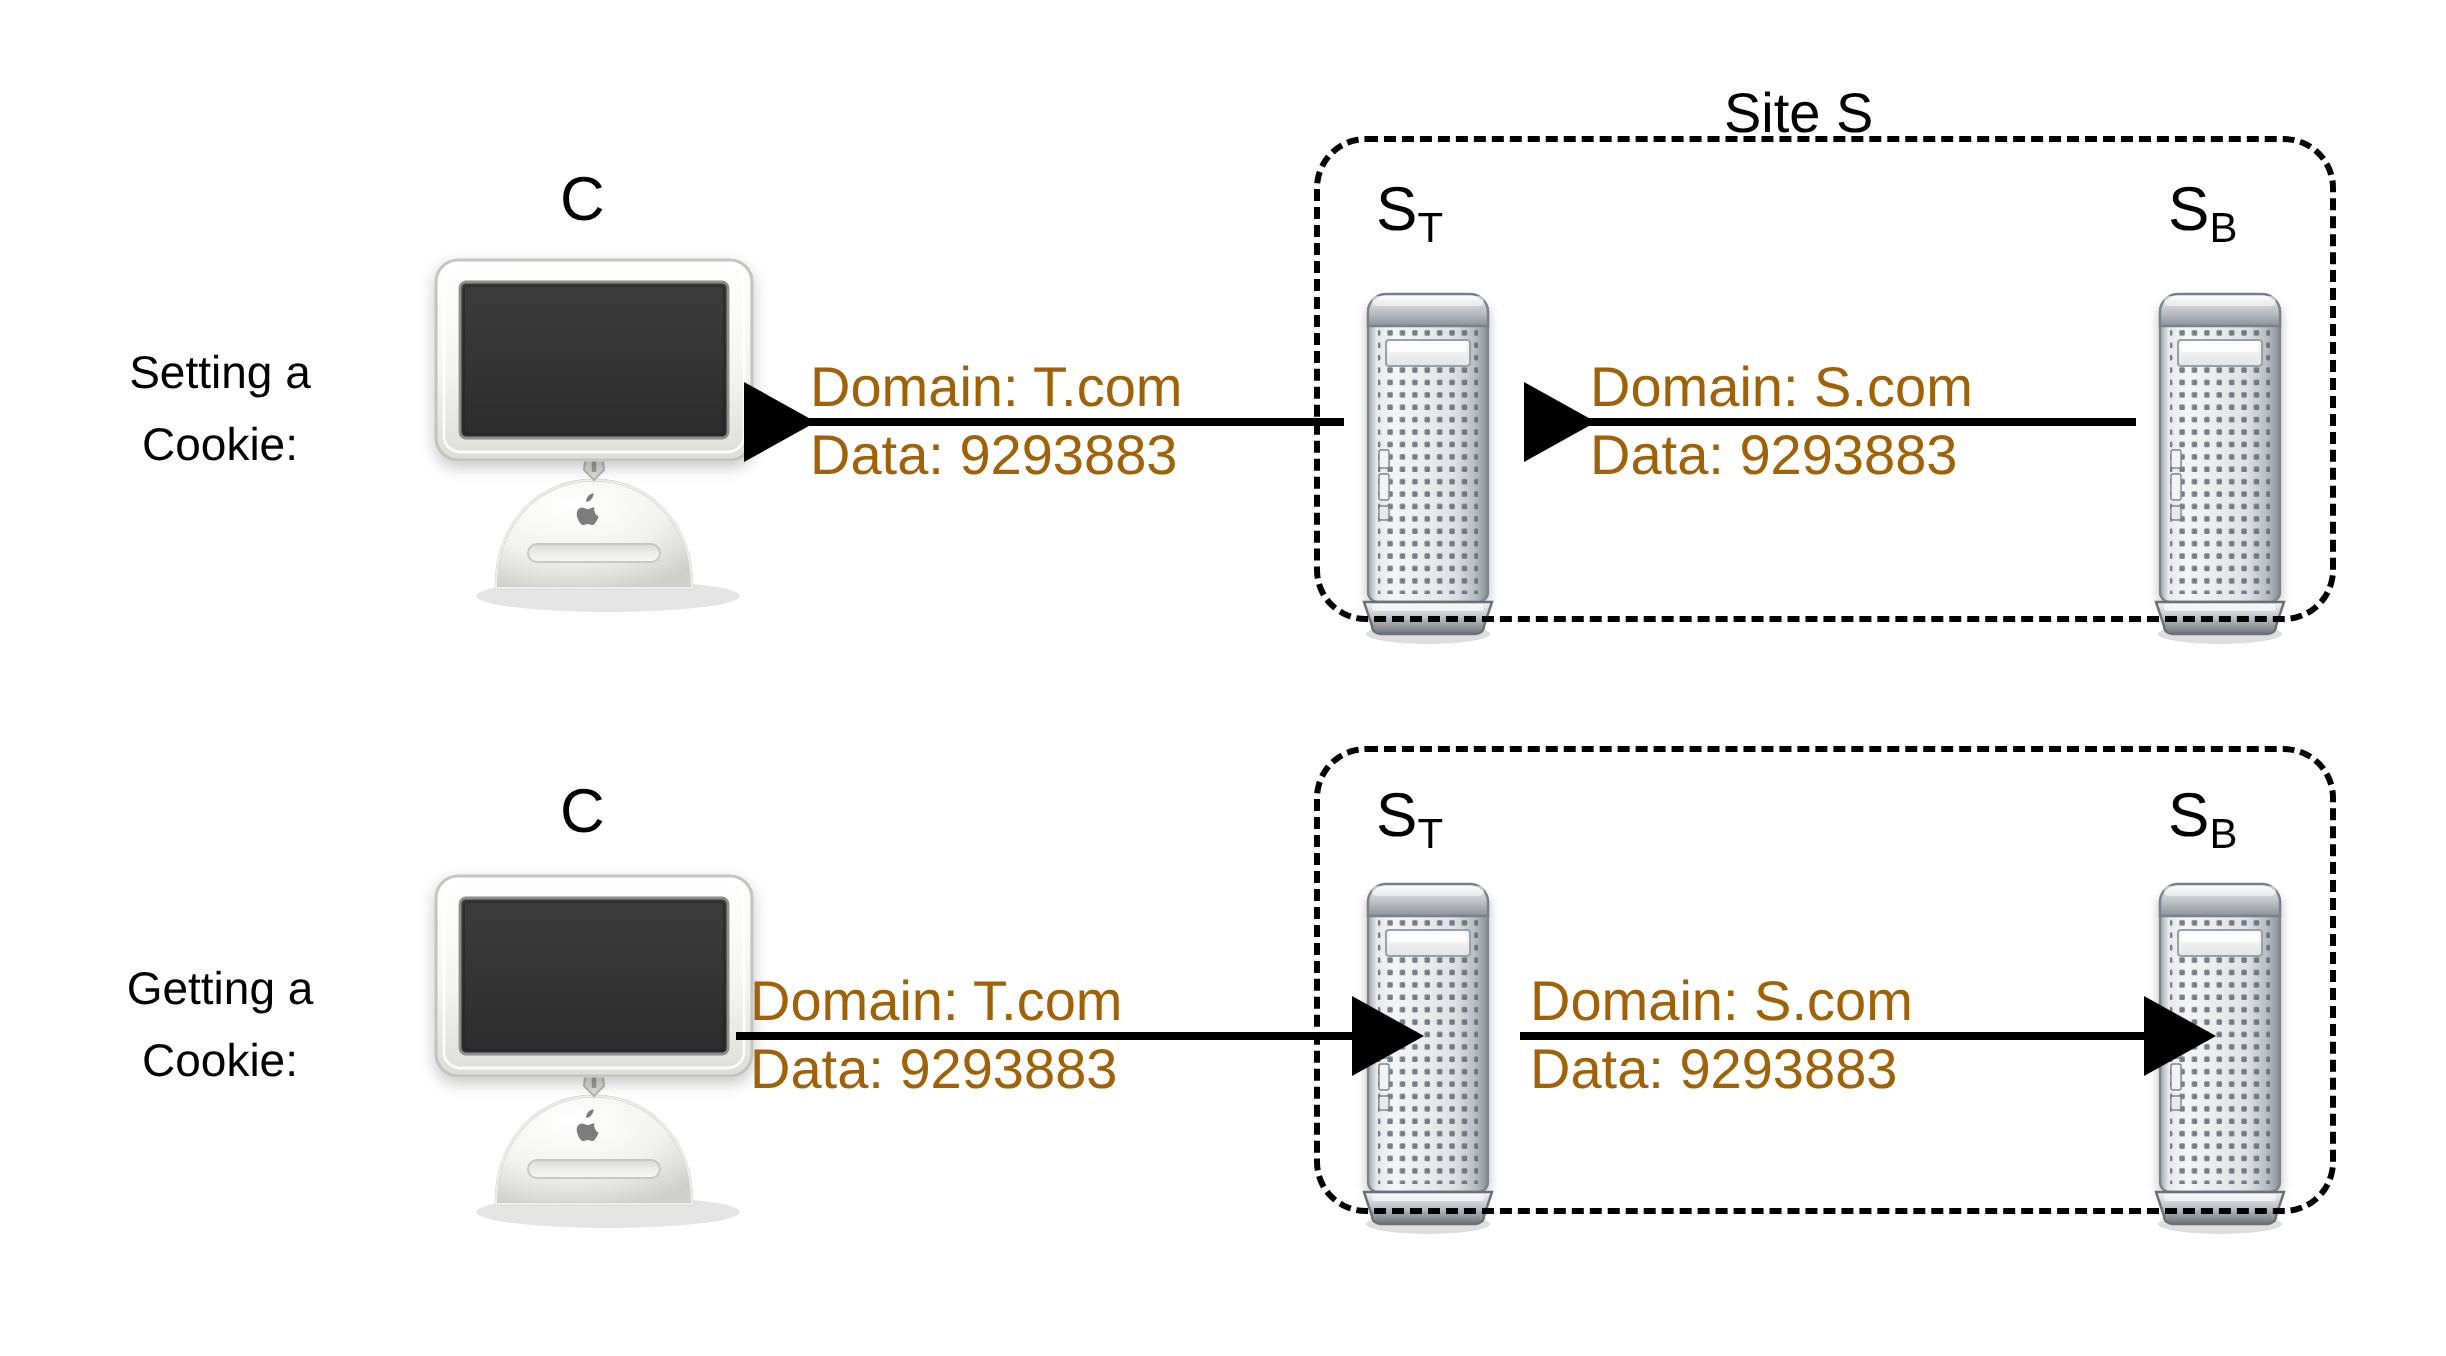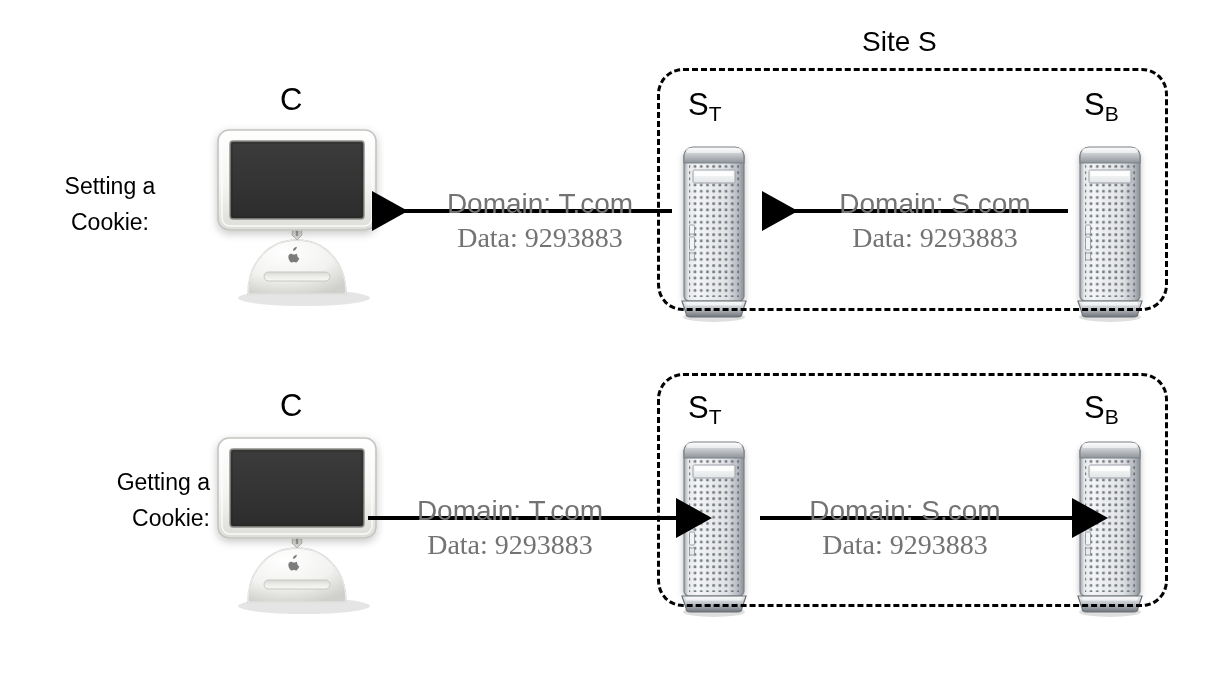--- a/index.html
+++ b/index.html
@@ -43,29 +43,28 @@
   }
   .site-label {
     position: absolute;
     font-size: 28px;
     line-height: 28px;
     color: #000;
     white-space: nowrap;
   }
   .edge-label {
     position: absolute;
-    text-align: center;
+    text-align: left;
     font-size: 28px;
     line-height: 34px;
-    color: #737373;
+    color: #a16207;
     white-space: nowrap;
-    margin-top: 10px;
   }
   .edge-label .lbl-top { display: block; }
-  .edge-label .lbl-bot { display: block; font-family: Liberation Serif, serif; }
+  .edge-label .lbl-bot { display: block; }
   .dashbox {
     position: absolute;
     border: 3px dashed #000000;
     border-radius: 26px;
     box-sizing: border-box;
     background: transparent;
   }
   svg.layer {
     position: absolute;
     left: 0;
@@ -227,21 +226,21 @@
   <div class="dashbox" style="left:657px; top:68px; width:511px; height:243px;"></div>
   <div class="dashbox" style="left:657px; top:373px; width:511px; height:234px;"></div>
 
   <div class="row-label" style="left:10px; top:168px; width:200px;">Setting a
 Cookie:</div>
 
   <div class="node-label" style="left:280px; top:84px;">
     <span>C</span>
   </div>
 
-  <div class="site-label" style="left:862px; top:28px;">
+  <div class="site-label" style="left:862px; top:43px;">
     <span>Site S</span>
   </div>
 
   <div class="node-label" style="left:688px; top:89px;">
     <span>S</span><sub>T</sub>
   </div>
 
   <div class="node-label" style="left:1084px; top:89px;">
     <span>S</span><sub>B</sub>
   </div>
@@ -249,21 +248,21 @@
   <div class="edge-label" style="left:405px; top:177px; width:270px;">
     <span class="lbl-top">Domain: T.com</span>
     <span class="lbl-bot">Data: 9293883</span>
   </div>
 
   <div class="edge-label" style="left:795px; top:177px; width:280px;">
     <span class="lbl-top">Domain: S.com</span>
     <span class="lbl-bot">Data: 9293883</span>
   </div>
 
-  <div class="row-label" style="left:10px; top:464px; width:200px;text-align:right;">Getting a
+  <div class="row-label" style="left:10px; top:476px; width:200px;">Getting a
 Cookie:</div>
 
   <div class="node-label" style="left:280px; top:390px;">
     <span>C</span>
   </div>
 
   <div class="node-label" style="left:688px; top:392px;">
     <span>S</span><sub>T</sub>
   </div>
 

